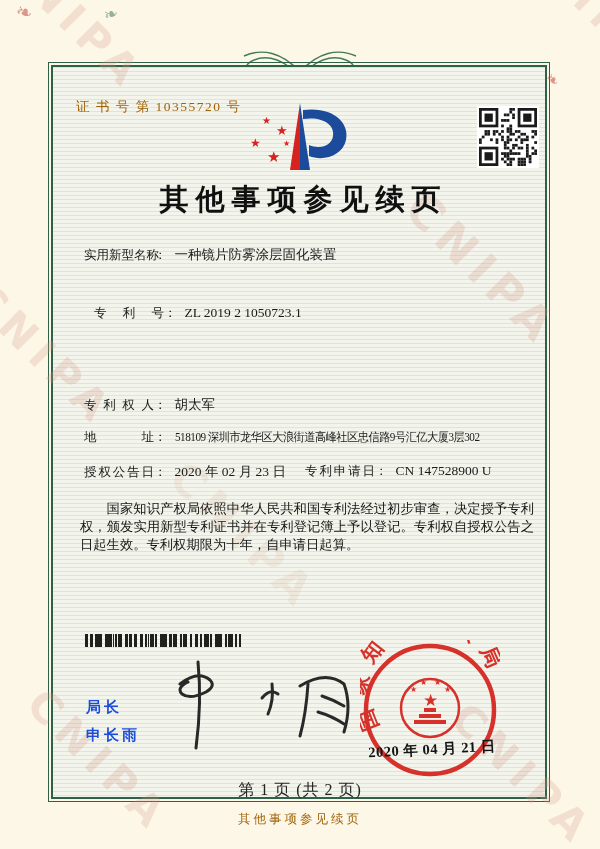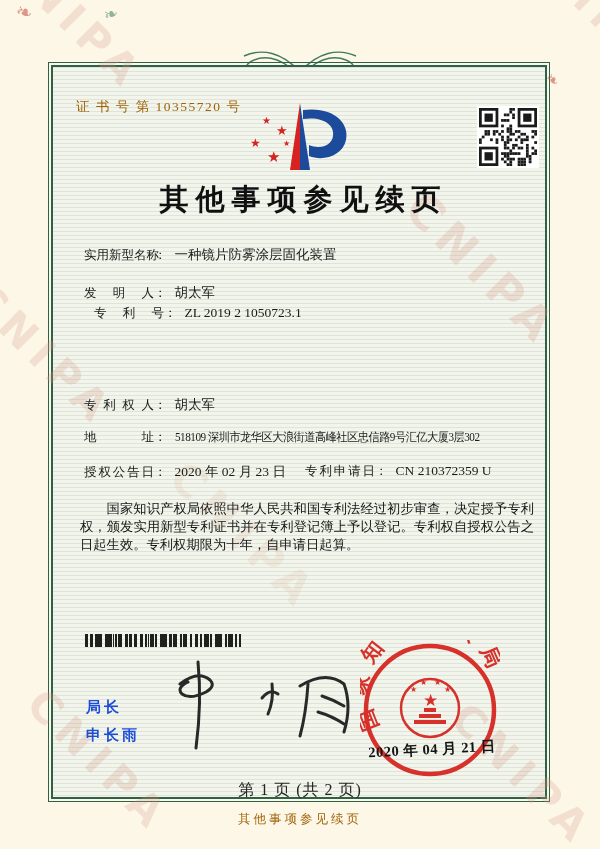--- a/index.html
+++ b/index.html
@@ -257,37 +257,34 @@
         <rect x="0" y="38.666666666666664" width="19.333333333333332" height="19.333333333333332" fill="#1a1a1a"></rect>
         <rect x="2.761904761904762" y="41.42857142857143" width="13.80952380952381" height="13.80952380952381" fill="#ffffff"></rect>
         <rect x="5.523809523809524" y="44.19047619047619" width="8.285714285714285" height="8.285714285714285" fill="#1a1a1a"></rect>
       </svg>
 
     <div class="title">其他事项参见续页</div>
 
     <div class="field-row" style="top:246px;">
       <span class="field-label">实用新型名称</span><span class="colon">：</span><span class="field-value">一种镜片防雾涂层固化装置</span>
     </div>
-    <div class="field-row" style="top:284px;">
-      <span class="field-label">发明人</span><span class="colon">：</span><span class="field-value">胡太军</span>
-    </div>
     <div class="field-row" style="top:305px;margin-left:10px;">
       <span class="field-label">专利号</span><span class="colon">：</span><span class="field-value">ZL 2019 2 1050723.1</span>
     </div>
     <div class="field-row" style="top:396px;">
       <span class="field-label">专利权人</span><span class="colon">：</span><span class="field-value">胡太军</span>
     </div>
     <div class="field-row" style="top:429px;">
       <span class="field-label">地址</span><span class="colon">：</span><span class="field-value addr-value">518109 深圳市龙华区大浪街道高峰社区忠信路9号汇亿大厦3层302</span>
     </div>
 
     <div class="field-row" style="top:463px; width:460px;">
       <span class="field-label">授权公告日</span><span class="colon">：</span><span class="field-value">2020 年 02 月 23 日</span>
       <span class="grant2">
-        <span class="field-label">专利申请日</span><span class="colon">：</span><span class="field-value">CN 210372359 U</span>
+        <span class="field-label">专利申请日</span><span class="colon">：</span><span class="field-value">CN 147528900 U</span>
       </span>
     </div>
 
     <div class="paras">
       <p>国家知识产权局依照中华人民共和国专利法经过初步审查，决定授予专利权，颁发实用新型专利证书并在专利登记簿上予以登记。专利权自授权公告之日起生效。专利权期限为十年，自申请日起算。</p>
     </div>
 
     <div class="barcode"></div>
 
     <div class="director">

